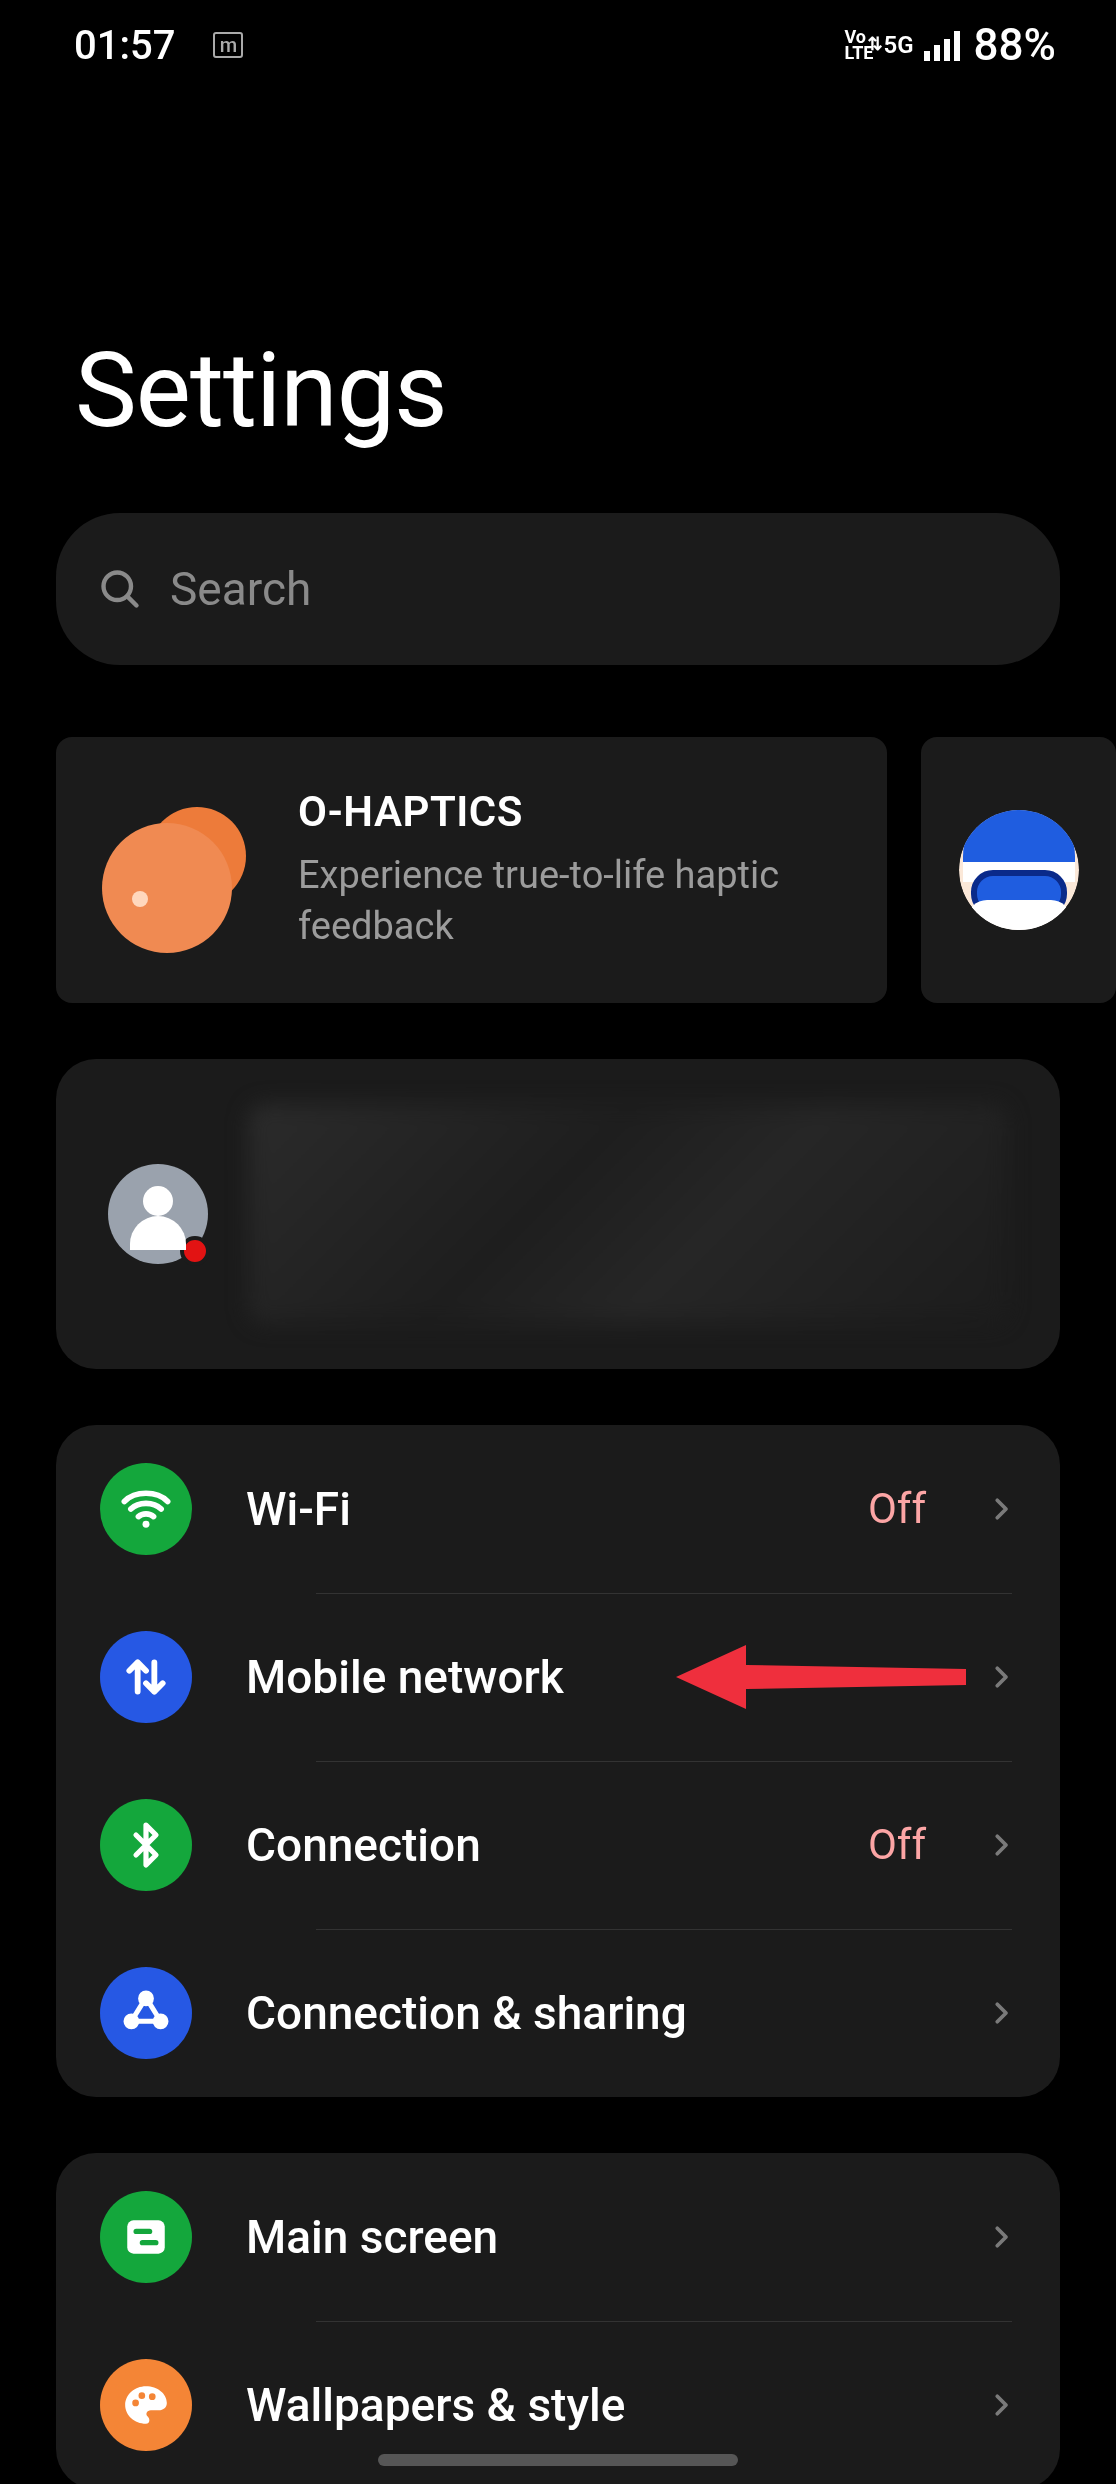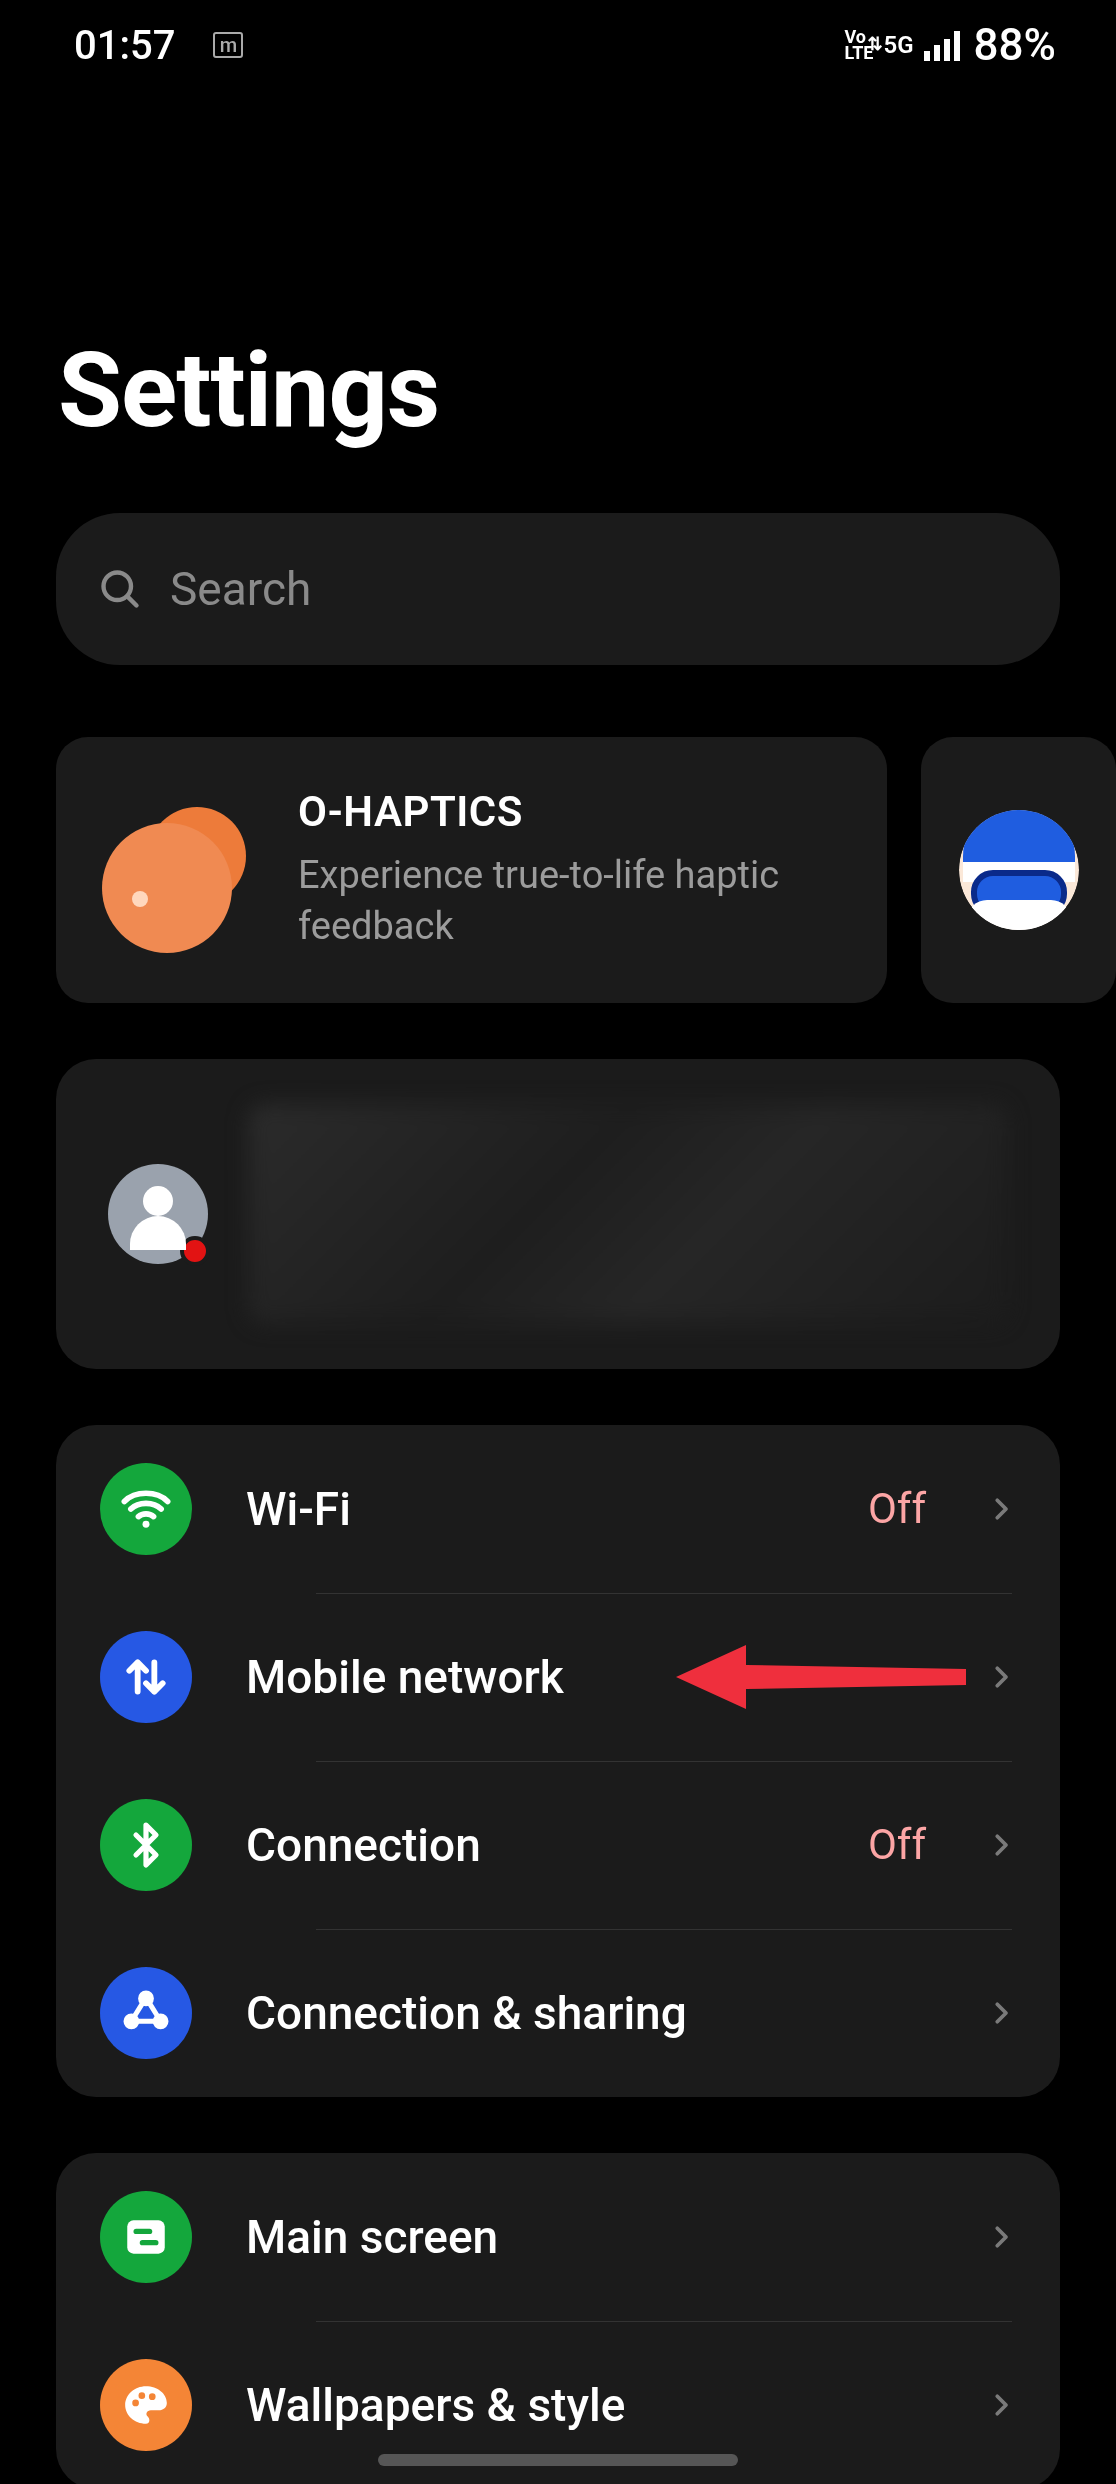--- a/index.html
+++ b/index.html
@@ -10,31 +10,31 @@
   .status-left { display: flex; align-items: center; gap: 38px; }
   .status-right { display: flex; align-items: center; gap: 10px; font-size: 38px; }
   .m-icon { width: 30px; height: 26px; border: 2px solid #aaa; border-radius: 3px; position: relative; font-size: 20px; display:flex; align-items:center; justify-content:center; color:#aaa; line-height:1; }
   .volte { font-size: 18px; line-height: 0.9; font-weight:700; }
   .fiveg { font-size: 24px; font-weight: 600; position:relative; }
   .fiveg::before { content:"⇅"; font-size:18px; position:absolute; left:-16px; top:2px; }
   .signal-icon svg { display:block; }
   .battery { font-size: 44px; font-weight:500; }
 
   
-  .page-title { font-size: 104px; font-weight: 700; padding: 240px 58px 0; letter-spacing:-1px; }
+  .page-title { font-size: 104px; font-weight: 400; padding: 240px 58px 0; letter-spacing:-1px;margin-left:17px; }
 
   
   .search-wrap { padding: 62px 56px 0; }
   .search-bar { background: #1b1b1b; border-radius: 64px; height: 152px; display: flex; align-items: center; padding: 0 42px; gap: 28px; }
   .search-icon svg { display:block; }
   .search-placeholder { color: #8a8a8a; font-size: 46px; }
 
   
   .promo-row { display:flex; gap: 34px; padding: 72px 0 0 56px; }
-  .promo-card { background:#1b1b1b; border-radius: 32px; padding: 50px 46px; display:flex; align-items:center; gap: 46px; }
+  .promo-card { background:#1b1b1b; border-radius: 16px; padding: 50px 46px; display:flex; align-items:center; gap: 46px; }
   .promo-main { width: 856px; }
   .promo-side { width: 200px; justify-content:center; padding:30px 20px; }
   .promo-icon { width: 150px; height: 130px; position: relative; flex-shrink:0; }
   .promo-icon .c1 { position:absolute; width:98px; height:98px; border-radius:50%; background:#ed7b3a; top:2px; left:46px; }
   .promo-icon .c2 { position:absolute; width:130px; height:130px; border-radius:50%; background:#f08a52; top:18px; left:0; }
   .promo-icon .c3 { position:absolute; width:16px; height:16px; border-radius:50%; background:#ffd7bd; top:86px; left:30px; }
   .promo-text .t { font-size: 42px; font-weight: 600; margin-bottom: 14px; letter-spacing:0.5px; }
   .promo-text .s { font-size: 38px; color:#9c9c9c; line-height:1.35; }
   .avatar-ski { width:120px; height:120px; border-radius:50%; position:relative; overflow:hidden; }
   .avatar-ski .face { position:absolute; inset:0; background:#fbe8d8; border-radius:50%; }

